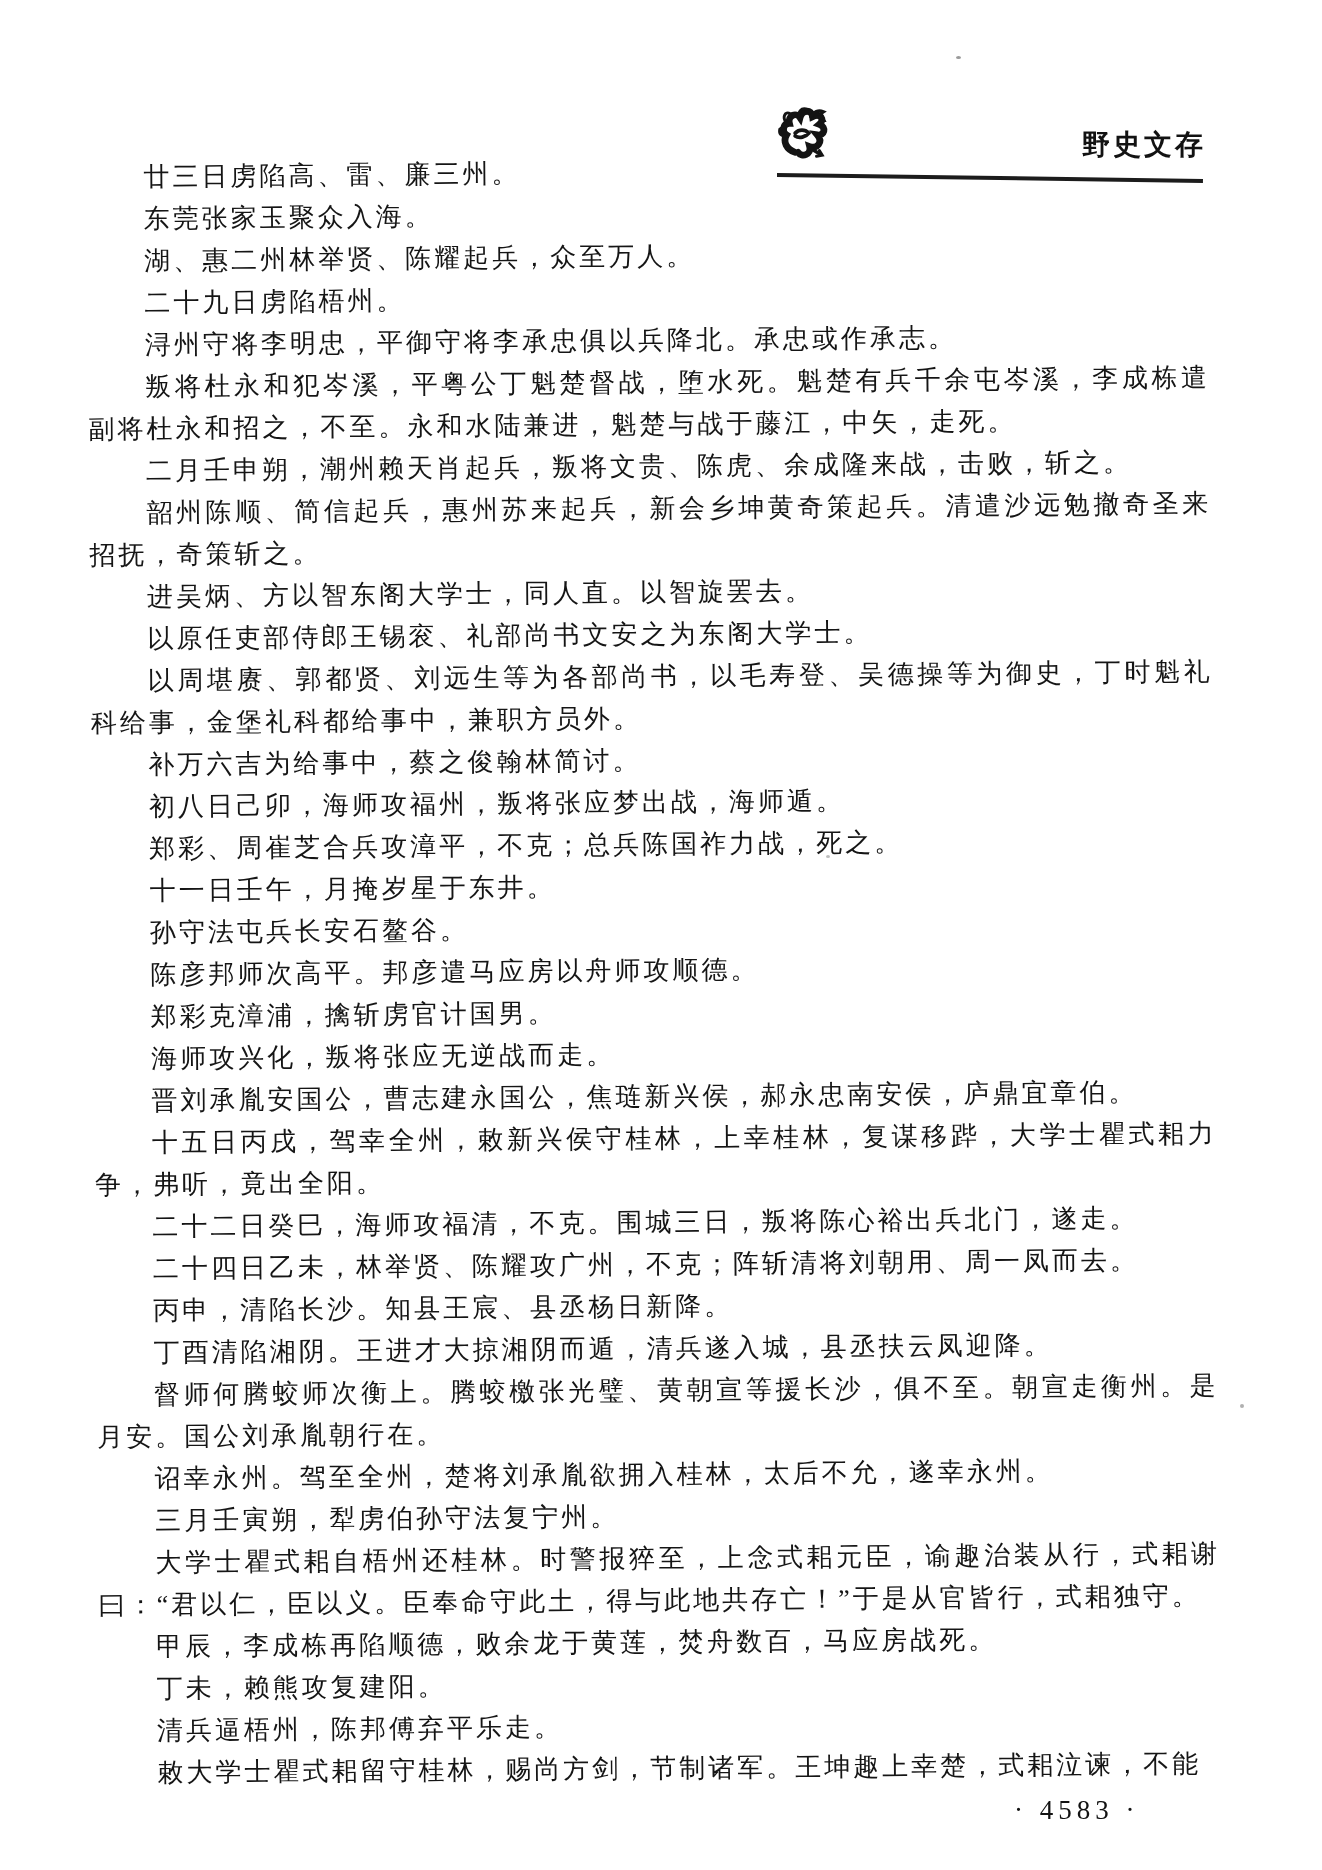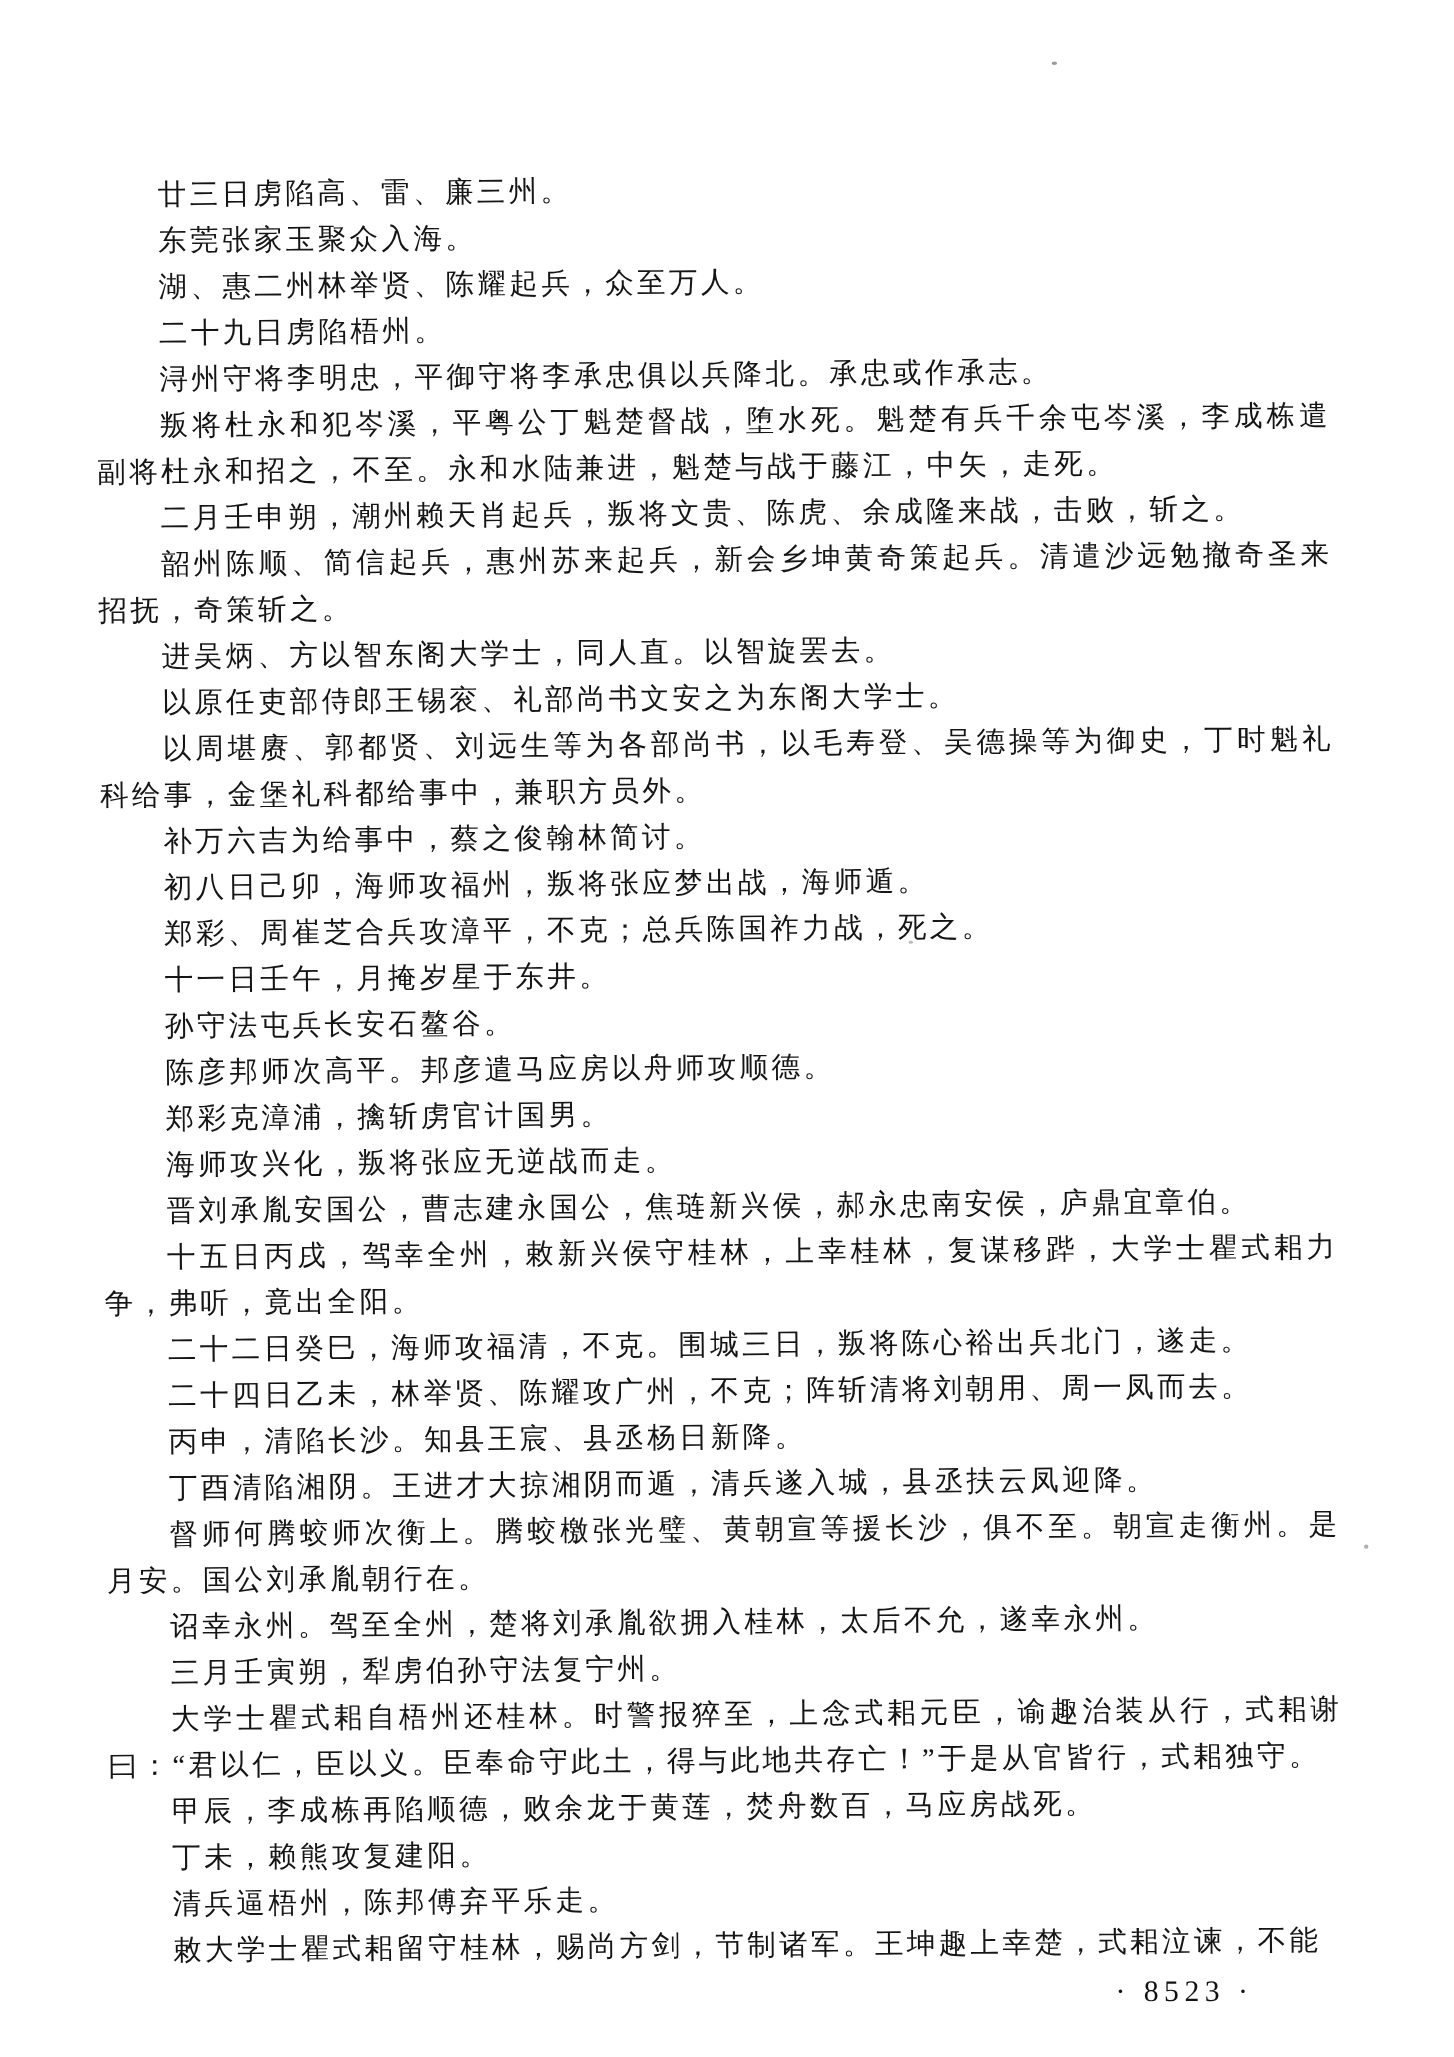--- a/index.html
+++ b/index.html
@@ -47,20 +47,44 @@
   .speck{position:absolute;background:#9a9a9a;border-radius:50%;}
   .speck.s1{left:956px;top:56px;width:5px;height:3px;}
   .speck.s2{left:826px;top:855px;width:4px;height:3px;background:#bdbdbd;}
   .speck.s3{left:1240px;top:1404px;width:4px;height:4px;background:#b0b0b0;}
 </style>
 </head>
 <body>
 
 <div class="sheet">
 
+  <div class="header">
+    <span class="seal">
+      <svg viewBox="0 0 60 62" xmlns="http://www.w3.org/2000/svg" aria-hidden="true">
+        <g fill="none" stroke="#141414" stroke-linecap="round">
+
+          <path d="M24 50 C15 47 11 39 15 32 C10 29 11 20 18 20 C16 12 25 8 29 14 C31 6 41 5 42 13 C50 9 55 16 49 21 C57 24 54 33 47 32 C53 39 47 47 39 44 C41 52 31 56 27 50" stroke-width="7"></path>
+
+          <path d="M40 13 C43 8 48 6 53 8 C50 10 49 12 50 15" stroke-width="3.5"></path>
+          <path d="M44 14 C48 12 52 13 54 17 C51 17 49 19 49 21" stroke-width="3"></path>
+
+          <path d="M18 21 C13 19 11 14 14 10 C17 8 20 10 19 13" stroke-width="3"></path>
+          <path d="M28 13 C27 8 30 4 35 5 C37 7 36 10 33 10" stroke-width="3"></path>
+          <path d="M15 33 C10 34 7 31 8 26 C10 24 13 25 13 28" stroke-width="3"></path>
+
+          <path d="M40 46 L50 52" stroke-width="3.5"></path>
+          <path d="M46 54 L52 53 L49 48" stroke-width="3"></path>
+
+          <path d="M24 30 C28 26 34 26 38 30 C35 34 28 36 24 33" stroke-width="4"></path>
+        </g>
+      </svg>
+    </span>
+    <span class="running-title">野史文存</span>
+    <div class="header-rule"></div>
+  </div>
 
   <main class="body-text">
 
   <p>廿三日虏陷高、雷、廉三州。</p>
       <p>东莞张家玉聚众入海。</p>
       <p>湖、惠二州林举贤、陈耀起兵，众至万人。</p>
       <p>二十九日虏陷梧州。</p>
       <p>浔州守将李明忠，平御守将李承忠俱以兵降北。承忠或作承志。</p>
       <p>叛将杜永和犯岑溪，平粤公丁魁楚督战，堕水死。魁楚有兵千余屯岑溪，李成栋遣副将杜永和招之，不至。永和水陆兼进，魁楚与战于藤江，中矢，走死。</p>
       <p>二月壬申朔，潮州赖天肖起兵，叛将文贵、陈虎、余成隆来战，击败，斩之。</p>
@@ -85,18 +109,18 @@
       <p>督师何腾蛟师次衡上。腾蛟檄张光璧、黄朝宣等援长沙，俱不至。朝宣走衡州。是月安。国公刘承胤朝行在。</p>
       <p>诏幸永州。驾至全州，楚将刘承胤欲拥入桂林，太后不允，遂幸永州。</p>
       <p>三月壬寅朔，犁虏伯孙守法复宁州。</p>
       <p>大学士瞿式耜自梧州还桂林。时警报猝至，上念式耜元臣，谕趣治装从行，式耜谢曰：“君以仁，臣以义。臣奉命守此土，得与此地共存亡！”于是从官皆行，式耜独守。</p>
       <p>甲辰，李成栋再陷顺德，败余龙于黄莲，焚舟数百，马应房战死。</p>
       <p>丁未，赖熊攻复建阳。</p>
       <p>清兵逼梧州，陈邦傅弃平乐走。</p>
       <p>敕大学士瞿式耜留守桂林，赐尚方剑，节制诸军。王坤趣上幸楚，式耜泣谏，不能</p>
     </main>
 
-  <div class="footer">· 8523 ·</div>
+  <div class="footer">· 4583 ·</div>
 
   <div class="speck s1"></div>
   <div class="speck s2"></div>
   <div class="speck s3"></div>
 </div>
 
 </body></html>

